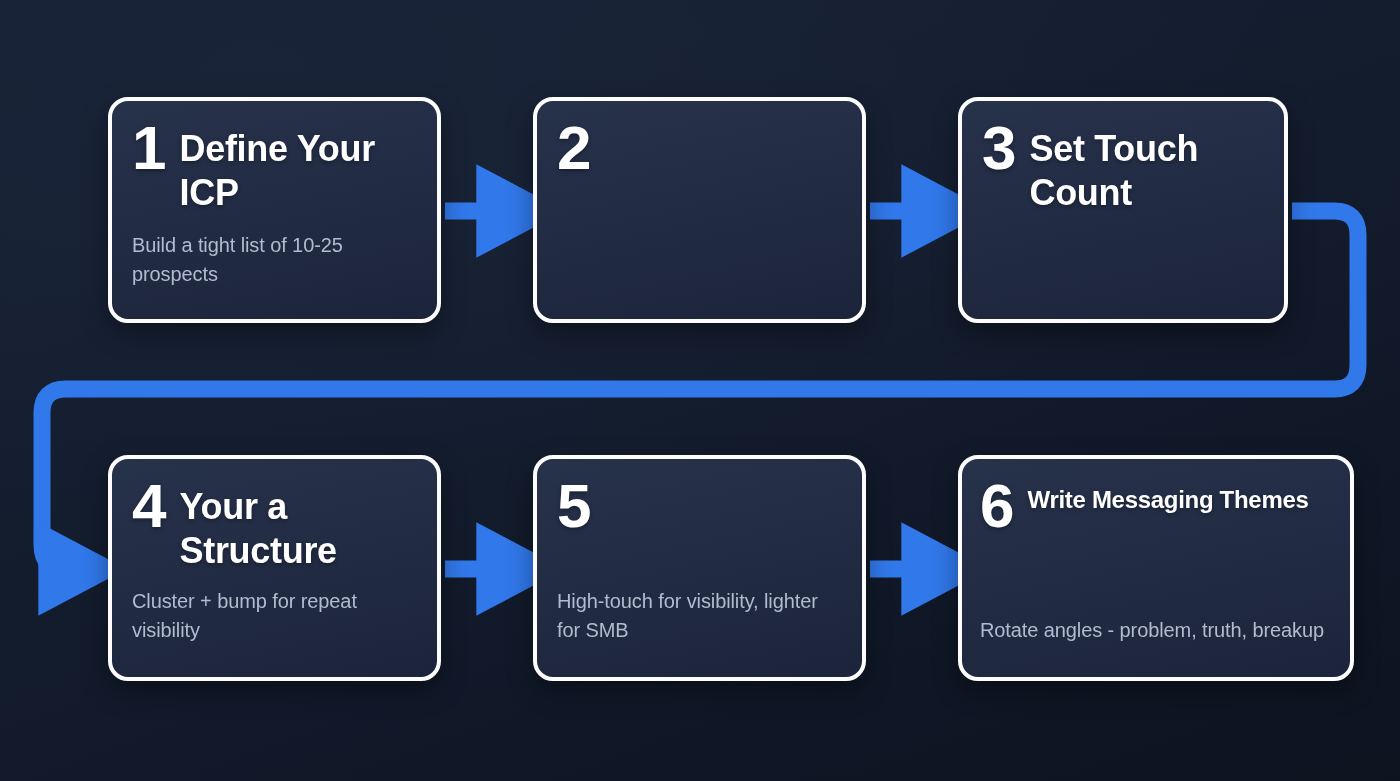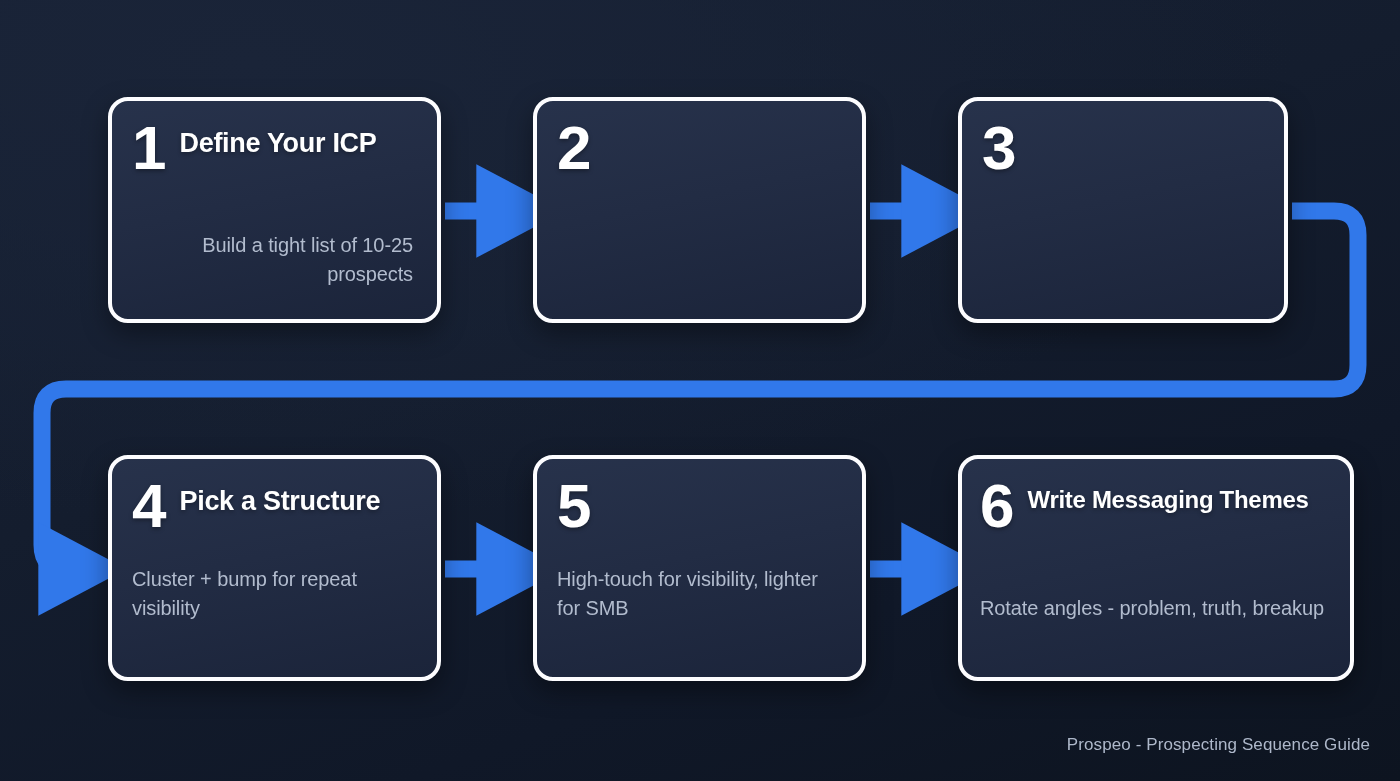--- a/index.html
+++ b/index.html
@@ -55,21 +55,21 @@
     font-size: 62px;
     line-height: 0.92;
     font-weight: 700;
     letter-spacing: -1px;
     flex: 0 0 auto;
     margin-top: -4px;
     text-shadow: 0 2px 4px rgba(0,0,0,0.35);
   }
   .card-title {
     color: #ffffff;
-    font-size: 27px;
+    font-size: 36px;
     line-height: 1.22;
     font-weight: 700;
     letter-spacing: -0.3px;
     padding-top: 4px;
     text-shadow: 0 2px 4px rgba(0,0,0,0.3);
   }
   .card-desc {
     color: #b2bcce;
     font-size: 20px;
     line-height: 1.45;
@@ -81,22 +81,22 @@
   
   #card-1 { left: 108px; top: 97px;  width: 333px; height: 226px; }
   #card-2 { left: 533px; top: 97px;  width: 333px; height: 226px; }
   #card-3 { left: 958px; top: 97px;  width: 330px; height: 226px; }
   
   #card-4 { left: 108px; top: 455px; width: 333px; height: 226px; }
   #card-5 { left: 533px; top: 455px; width: 333px; height: 226px; }
   #card-6 { left: 958px; top: 455px; width: 396px; height: 226px; }
 
   
-  #card-4 .card-desc, #card-5 .card-desc, #card-6 .card-desc { margin-bottom: 36px; }
-  #card-1 .card-desc, #card-2 .card-desc, #card-3 .card-desc { margin-bottom: 12px; text-align: right; }
+  #card-4 .card-desc, #card-5 .card-desc, #card-6 .card-desc { margin-bottom: 14px; }
+  #card-1 .card-desc, #card-2 .card-desc, #card-3 .card-desc { margin-bottom: 12px; }
   #card-6 .card-title { font-size: 24px; }
   #card-6 { padding-left: 18px; padding-right: 16px; }
 
   
   #footer {
     position: absolute;
     right: 30px;
     bottom: 26px;
     z-index: 4;
     color: #aeb8ca;
@@ -148,41 +148,41 @@
 
   <div class="card" id="card-2">
     <div class="card-head">
       <div class="card-num">2</div>
     </div>
   </div>
 
   <div class="card" id="card-3">
     <div class="card-head">
       <div class="card-num">3</div>
+      <div class="card-title">Set Touch Count</div>
     </div>
   </div>
 
   <div class="card" id="card-4">
     <div class="card-head">
       <div class="card-num">4</div>
-      <div class="card-title">Pick a Structure</div>
+      <div class="card-title">Your a Structure</div>
     </div>
     <div class="card-desc">Cluster + bump for repeat visibility</div>
   </div>
 
   <div class="card" id="card-5">
     <div class="card-head">
       <div class="card-num">5</div>
     </div>
     <div class="card-desc">High-touch for visibility, lighter for SMB</div>
   </div>
 
   <div class="card" id="card-6">
     <div class="card-head">
       <div class="card-num">6</div>
       <div class="card-title">Write Messaging Themes</div>
     </div>
     <div class="card-desc">Rotate angles - problem, truth, breakup</div>
   </div>
 
-  <div id="footer">Prospeo - Prospecting Sequence Guide</div>
 
 </div>
 
 </body></html>

